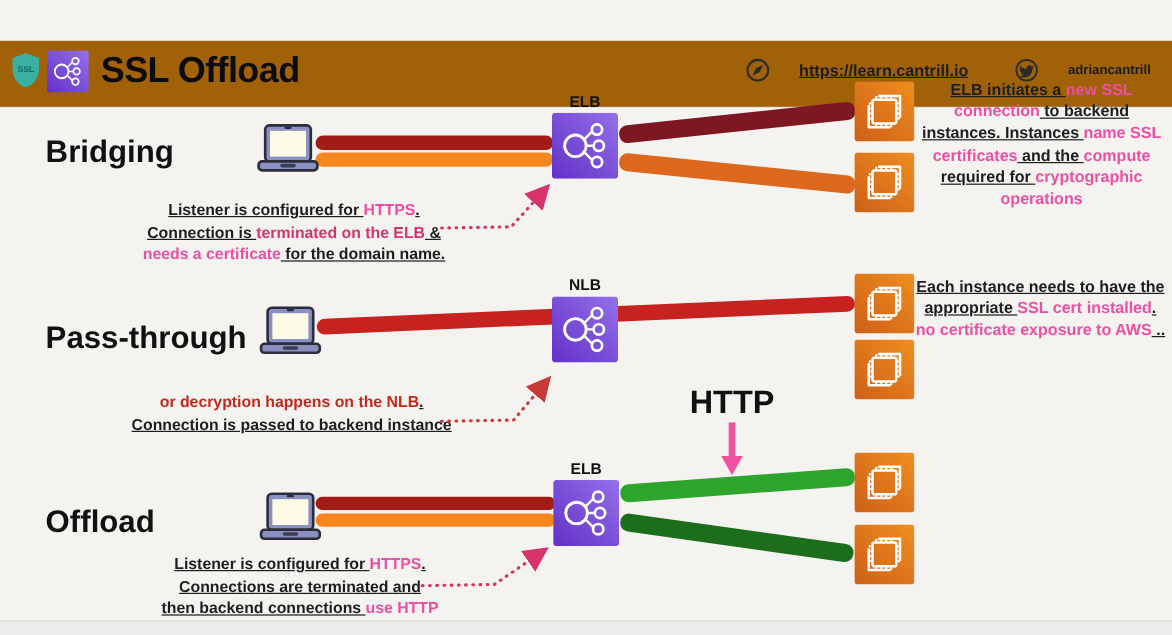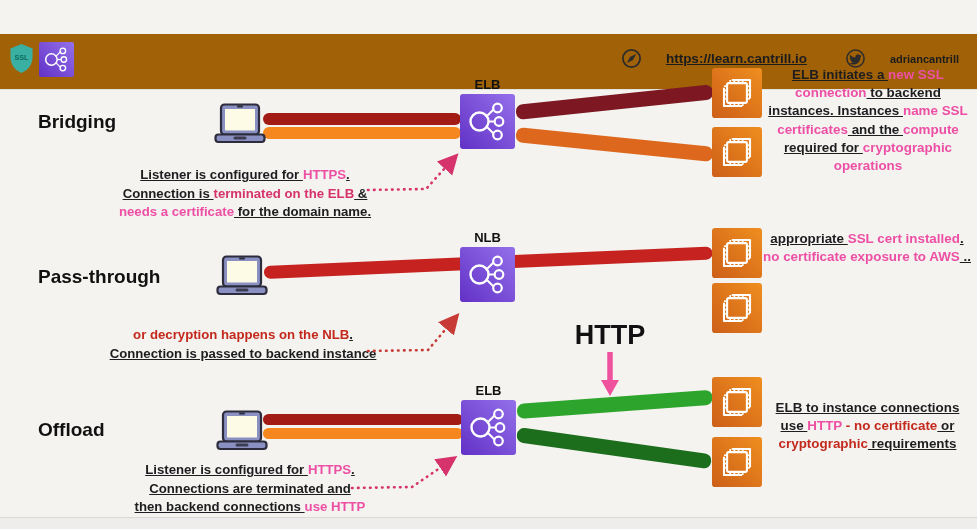--- a/index.html
+++ b/index.html
@@ -7,21 +7,21 @@
   .canvas{position:relative;width:977px;height:529px;background:#f4f3f0;overflow:hidden;}
   
   .header{position:absolute;left:0;top:0;width:977px;height:55px;background:#a16207;border-bottom:1px solid #e2e2e0;margin-top:34px;}
   .hdr-shield{position:absolute;left:9px;top:9px;}
   .hdr-lb{position:absolute;left:39px;top:8px;}
   .page-title{position:absolute;left:84px;top:8px;font-size:30px;font-weight:800;letter-spacing:-0.5px;color:#0c0c0c;}
   .hdr-right{position:absolute;right:18px;top:14px;display:flex;align-items:center;gap:24px;}
   .hdr-link{font-size:13.5px;font-weight:600;color:#1c1c1c;text-decoration:underline;}
   .hdr-handle{font-size:11px;font-weight:600;color:#1c1c1c;margin-left:14px;}
   
-  .row-label{position:absolute;font-size:19px;font-weight:800;color:#111;}
+  .row-label{position:absolute;font-size:26px;font-weight:800;color:#111;}
   .lb-label{position:absolute;width:55px;text-align:center;font-size:13px;font-weight:800;color:#111;}
   .bar{position:absolute;border-radius:7px;transform-origin:left center;}
   .icon-abs{position:absolute;z-index:3;}
   .note{position:absolute;text-align:center;font-size:13.2px;font-weight:700;line-height:18.5px;color:#1d1d1f;}
   .result{position:absolute;text-align:center;font-size:13.4px;font-weight:700;line-height:18.2px;color:#1d1d1f;}
   .t-k{color:#1d1d1f;text-decoration:underline;}
   .t-p{color:var(--pink);}
   .t-r{color:var(--red_text);}
   .t-c{color:var(--crimson);}
   .http-label{position:absolute;left:563px;top:320px;width:94px;text-align:center;font-size:27px;font-weight:800;color:#111;}
@@ -102,20 +102,21 @@
   </svg>
 
   <div class="header">
     <svg class="hdr-shield" width="25" height="31" viewBox="0 0 26 32">
       <path d="M13 1 L24.5 5.5 V14 C24.5 23 19.5 28.5 13 31 C6.5 28.5 1.5 23 1.5 14 V5.5 Z" fill="#3ab0a2"></path>
       <text x="13" y="17.5" text-anchor="middle" font-size="7.5" font-weight="bold" fill="#0f6a5e">SSL</text>
     </svg>
     <svg class="hdr-lb" width="35" height="35" viewBox="0 0 55 55">
         <use href="#elbicon"></use>
       </svg>
+    <div class="page-title">SSL Offload</div>
     <div class="hdr-right">
       <svg width="21" height="21" viewBox="0 0 22 22">
         <circle cx="11" cy="11" r="9" stroke="#2b2b2b" stroke-width="1.8" fill="none"></circle>
         <path d="M15.8 6.2 L12.6 12.6 L6.2 15.8 L9.4 9.4 Z" fill="#2b2b2b"></path>
       </svg>
       <a class="hdr-link">https://learn.cantrill.io</a>
       <svg class="hdr-handle-icon" width="21" height="21" viewBox="0 0 22 22" style="margin-left:14px">
         <circle cx="11" cy="11" r="9" stroke="#2b2b2b" stroke-width="1.6" fill="none"></circle>
         <path transform="translate(4.4,5.4) scale(0.55)" fill="#2b2b2b" d="M23.953 4.57a10 10 0 01-2.825.775 4.958 4.958 0 002.163-2.723c-.951.555-2.005.959-3.127 1.184a4.92 4.92 0 00-8.384 4.482C7.69 8.095 4.067 6.13 1.64 3.162a4.822 4.822 0 00-.666 2.475c0 1.71.87 3.213 2.188 4.096a4.904 4.904 0 01-2.228-.616v.06a4.923 4.923 0 003.946 4.827 4.996 4.996 0 01-2.212.085 4.936 4.936 0 004.604 3.417 9.867 9.867 0 01-6.102 2.105c-.39 0-.779-.023-1.17-.067a13.995 13.995 0 007.557 2.209c9.053 0 13.998-7.496 13.998-13.985 0-.21 0-.42-.015-.63A9.935 9.935 0 0024 4.59z"></path>
       </svg>
@@ -168,20 +169,21 @@
       <use href="#ec2icon"></use>
     </svg>
   <svg class="icon-abs" style="left:712px;top:283px" width="50" height="50" viewBox="0 0 48 48">
       <use href="#ec2icon"></use>
     </svg>
   <div class="note" style="left:78px;top:326px;width:330px">
       <div><span class="t-r">or decryption happens on the NLB</span><span class="t-k">.</span></div>
       <div><span class="t-k">Connection is passed to backend instance</span></div>
     </div>
   <div class="result" style="left:757px;top:230px;width:220px">
+      <div><span class="t-k">Each instance needs to have the</span></div>
       <div><span class="t-k">appropriate </span><span class="t-p">SSL cert installed</span><span class="t-k">.</span></div>
       <div><span class="t-p">no certificate exposure to AWS</span><span class="t-k"> ..</span></div>
     </div>
 
   <div class="row-label" style="left:38px;top:419px">Offload</div>
   <svg class="icon-abs" style="left:216px;top:410px" width="52" height="42" viewBox="0 0 52 42">
       <use href="#laptop"></use>
     </svg>
   <div class="bar c-maroon-in" style="left:263px;top:414px;width:200px;height:11px"></div>
   <div class="bar c-orange-in" style="left:263px;top:428px;width:200px;height:11px"></div>
@@ -194,25 +196,20 @@
   <svg class="icon-abs" style="left:712px;top:377px" width="50" height="50" viewBox="0 0 48 48">
       <use href="#ec2icon"></use>
     </svg>
   <svg class="icon-abs" style="left:712px;top:437px" width="50" height="50" viewBox="0 0 48 48">
       <use href="#ec2icon"></use>
     </svg>
   <div class="note" style="left:85px;top:461px;width:330px">
       <div><span class="t-k">Listener is configured for </span><span class="t-p">HTTPS</span><span class="t-k">.</span></div>
       <div><span class="t-k">Connections are terminated and</span></div>
       <div><span class="t-k">then backend connections </span><span class="t-p">use HTTP</span></div>
-    </div>
-  <div class="result" style="left:760px;top:399px;width:215px">
-      <div><span class="t-k">ELB to instance connections</span></div>
-      <div><span class="t-k">use </span><span class="t-p">HTTP</span><span class="t-r"> - </span><span class="t-r">no certificate</span><span class="t-k"> or</span></div>
-      <div><span class="t-r">cryptographic</span><span class="t-k"> requirements</span></div>
     </div>
   <div class="http-label">HTTP</div>
 
   <svg class="overlay" width="977" height="529" viewBox="0 0 977 529">
     <path d="M368,190 L426,189 L455,157" fill="none" stroke="#d6336c" stroke-width="2.6" stroke-dasharray="0.6 5.4" stroke-linecap="round" marker-end="url(#ah-crimson)"></path>
     <path d="M368,351 L428,350 L456,317" fill="none" stroke="#c73a35" stroke-width="2.6" stroke-dasharray="0.6 5.4" stroke-linecap="round" marker-end="url(#ah-red)"></path>
     <path d="M352,488 L412,487 L453,459" fill="none" stroke="#d6336c" stroke-width="2.6" stroke-dasharray="0.6 5.4" stroke-linecap="round" marker-end="url(#ah-crimson)"></path>
     <g>
       <line x1="610" y1="352" x2="610" y2="382" stroke="#f0519c" stroke-width="5.5"></line>
       <polygon points="601,380 619,380 610,396" fill="#f0519c"></polygon>

